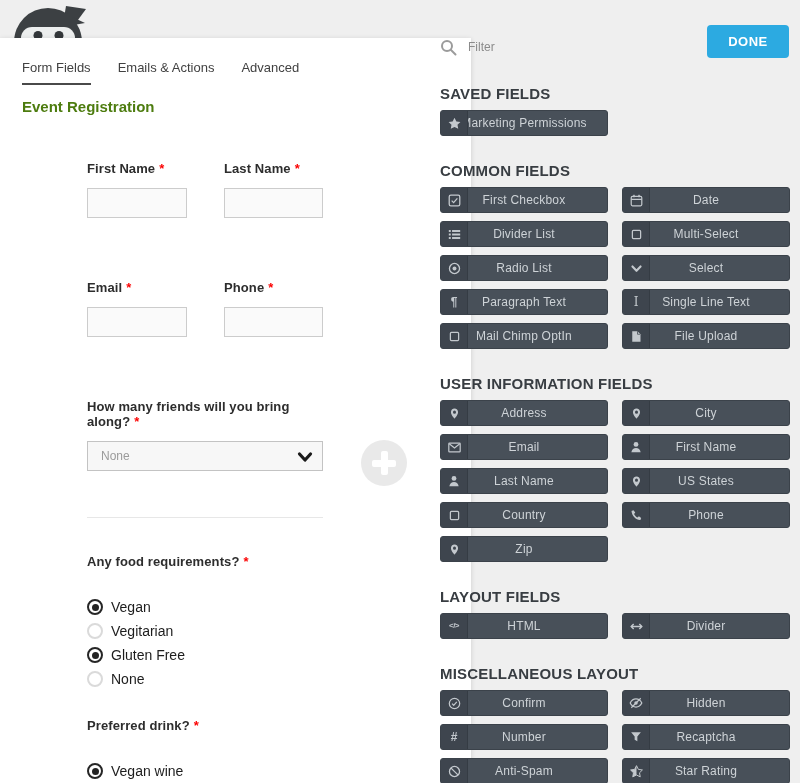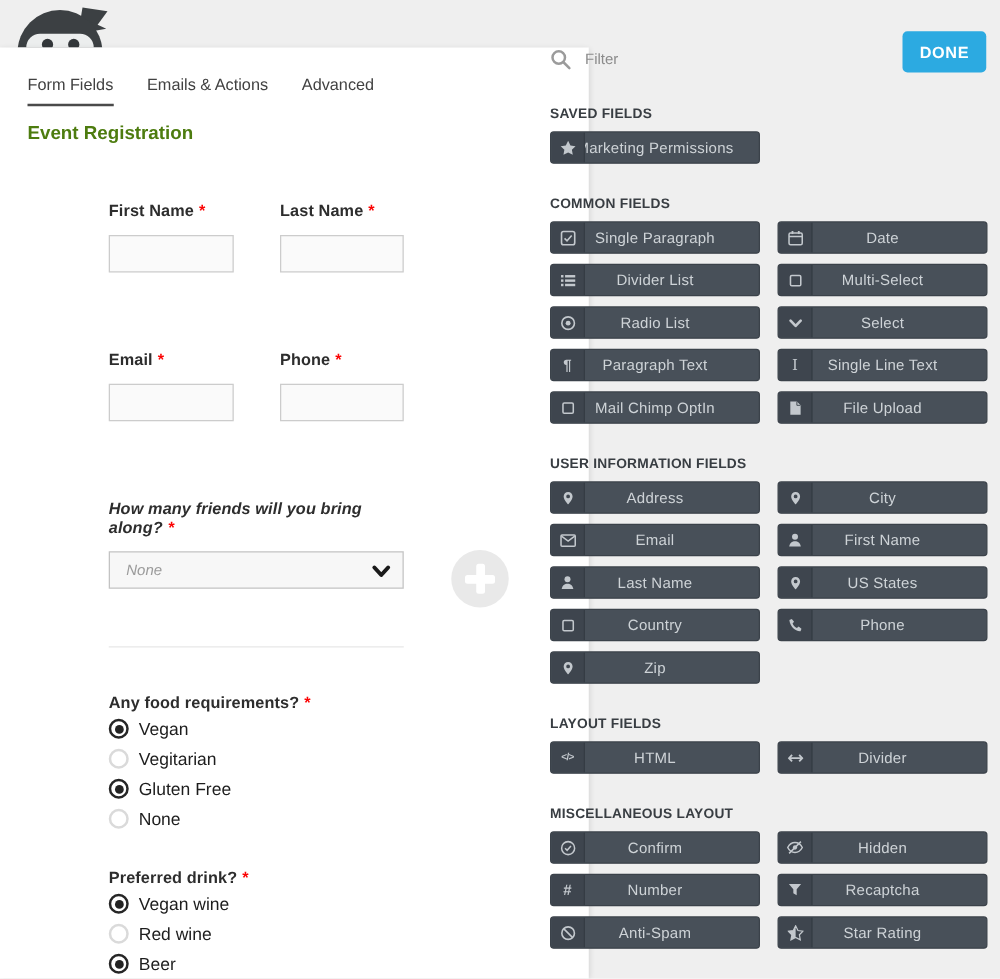--- a/index.html
+++ b/index.html
@@ -24,32 +24,32 @@
   .field-row { display:flex; margin-bottom:62px; }
   .field-cell { flex:0 0 137px; }
   .field-cell + .field-cell { flex:0 0 99px; }
   .field-label { display:block; font-size:13px; font-weight:bold; color:#2d2d2d; margin-bottom:12px; letter-spacing:.1px; }
   .req { color:#fb0303; margin-left:4px; font-weight:bold; }
   .text-input {
     width:100px; height:30px; background:#fafafa;
     border:1px solid #cccccc; outline:none; font-size:13px; padding:0 6px; color:#333;
   }
   .field-cell + .field-cell .text-input { width:99px; }
-  .select-block { margin-top:0;font-style:italic; }
+  .select-block { margin-top:0; }
   .select-box {
     position:relative; width:236px; height:30px; background:#f7f7f7;
     border:1px solid #c3c3c3; display:flex; align-items:center;
     padding:0 30px 0 13px; cursor:pointer;
   }
   .select-value { font-size:12px; color:#9b9b9b; }
   .select-chevron { position:absolute; right:9px; top:8px; }
   .hr { border:none; border-top:1px solid #e7e7e7; width:236px; margin-top:46px; }
   .radio-group { margin-top:36px; }
   .radio-group.second { margin-top:27px; }
-  .radio-options { margin-top:2px; }
+  .radio-options { margin-top:26px; }
   .radio-option { display:flex; align-items:center; height:24px; cursor:pointer; }
   .radio {
     width:16px; height:16px; border-radius:50%; background:#fff;
     border:2px solid #dadada; position:relative; flex:none;
   }
   .radio.checked { border-color:#262626; }
   .radio.checked::after {
     content:''; position:absolute; left:2.5px; top:2.5px; right:2.5px; bottom:2.5px;
     background:#232323; border-radius:50%;
   }
@@ -69,28 +69,28 @@
     position:absolute; left:407px; top:0; width:393px; height:783px;
     padding:37px 10px 0 33px;
   }
   .filter-row { display:flex; align-items:center; height:20px; margin-bottom:28px; }
   .filter-input {
     border:none; background:transparent; outline:none; margin-left:11px;
     font-size:12px; color:#777; width:150px; font-family:"Liberation Sans",sans-serif;
   }
   .filter-input::placeholder { color:#8b8b8b; opacity:1; }
   .done-btn {
-    position:absolute; top:25px; right:11px; width:67px; height:33px;
+    position:absolute; top:25px; right:11px; width:82px; height:33px;
     border:none; border-radius:4px; color:#ffffff; font-weight:bold;
     font-size:13px; letter-spacing:.5px; cursor:pointer;
     font-family:"Liberation Sans",sans-serif;
   }
   .panel-section { margin-top:26px; }
   .panel-section:first-of-type { margin-top:0; }
-  .section-title { font-size:11px; font-weight:bold; color:#383d42; letter-spacing:.2px; margin-bottom:8px; }
+  .section-title { font-size:15px; font-weight:bold; color:#383d42; letter-spacing:.2px; margin-bottom:8px; }
   .fields-grid { display:grid; grid-template-columns:168px 168px; column-gap:14px; row-gap:8px; }
   .field-btn {
     position:relative; height:26px; background:#485059; border:1px solid #3b424a;
     border-radius:3px; display:flex; align-items:center; overflow:hidden; cursor:pointer;
   }
   .fb-icon {
     width:27px; height:100%; background:#3e454e; border-right:1px solid #353c44;
     display:flex; align-items:center; justify-content:center; color:#c3c8cd; flex:none; z-index:1;
   }
   .fb-icon svg { display:block; }
@@ -210,21 +210,21 @@
                 <path d="M8 .8l2.3 4.6 5 .7-3.6 3.5.9 5L8 12.3 3.4 14.6l.9-5L.7 6.1l5-.7z" fill="#c3c8cd"></path>
               </svg>
             </span>
           </div>
         </div>
       </div>
       <div class="panel-section">
         <div class="section-title">COMMON FIELDS</div>
         <div class="fields-grid">
           <div class="field-btn">
-            <span class="fb-label">Single Paragraph</span>
+            <span class="fb-label">First Checkbox</span>
             <span class="fb-icon">
               <svg width="13" height="13" viewBox="0 0 16 16">
                 <rect x="1.5" y="1.5" width="13" height="13" rx="2" fill="none" stroke="#c3c8cd" stroke-width="1.6"></rect>
                 <path d="M4.5 8.2l2.4 2.4 4.6-5.2" fill="none" stroke="#c3c8cd" stroke-width="1.6"></path>
               </svg>
             </span>
           </div>
           <div class="field-btn">
             <span class="fb-label">Date</span>
             <span class="fb-icon">

